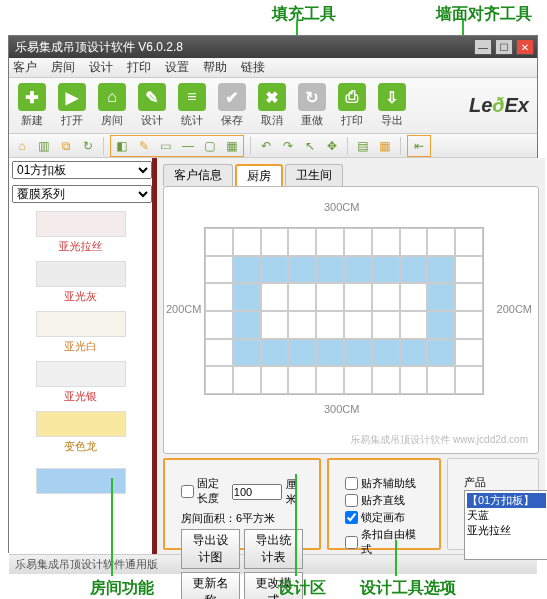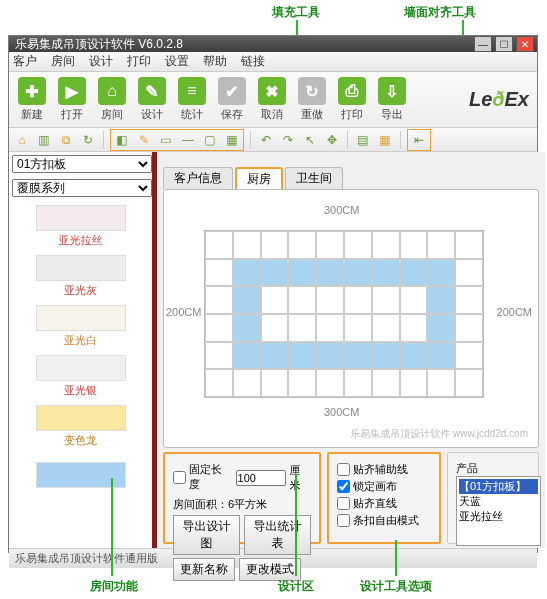--- a/index.html
+++ b/index.html
@@ -1,21 +1,21 @@
 <!DOCTYPE html>
 <html><head>
 <meta charset="utf-8">
 <style>
 * { box-sizing: border-box; margin: 0; padding: 0; font-family: "Microsoft YaHei", SimSun, Arial, sans-serif; }
 body { background: #fff; width: 547px; height: 599px; position: relative; font-size: 12px; }
-.callout { position: absolute; color: #1a8a1a; font-size: 12px; font-weight: bold; }
+.callout { position: absolute; color: #1a8a1a; font-size: 16px; font-weight: bold; }
 .callout-line { position: absolute; background: #2db82d; }
 
 .window { position: absolute; left: 8px; top: 35px; width: 530px; height: 518px; border: 1px solid #777; background: #f0f0f0; }
-.titlebar { height: 16px; background: linear-gradient(#5f5f5f,#3d3d3d); color: #fff; display: flex; align-items: center; padding-left: 6px; font-size: 12px; }
+.titlebar { height: 22px; background: linear-gradient(#5f5f5f,#3d3d3d); color: #fff; display: flex; align-items: center; padding-left: 6px; font-size: 12px; }
 .titlebar .controls { margin-left: auto; display: flex; }
 .titlebar .controls div { width: 18px; height: 16px; margin-right: 3px; background: #d0d0d0; border: 1px solid #555; display: flex; align-items: center; justify-content: center; font-size: 10px; color:#333; }
 .titlebar .controls div.close { background: #e74c3c; color:#fff; }
 
 .menubar { height: 20px; background: linear-gradient(#f8f8f8,#e8e8e8); border-bottom: 1px solid #ccc; display: flex; align-items: center; padding-left: 4px; }
 .menubar span { margin-right: 14px; color: #333; font-size: 12px; text-align: center; }
 
 .maintoolbar { height: 56px; background: linear-gradient(#fafafa,#eee); border-bottom: 1px solid #ccc; display: flex; align-items: center; padding: 2px 4px; }
 .tb-btn { width: 38px; height: 50px; display: flex; flex-direction: column; align-items: center; justify-content: center; margin-right: 2px; border: 1px solid transparent; border-radius: 3px; }
 .tb-icon-box { width: 28px; height: 28px; background: #6ab82e; border-radius: 4px; display:flex; align-items:center; justify-content:center; color:#fff; font-size:16px; font-weight:bold; }
@@ -31,50 +31,50 @@
 
 .workarea { display: flex; height: 396px; }
 .sidebar { width: 148px; background:#fff; border-right:5px solid #7f1d1d; display:flex; flex-direction:column; }
 .sidebar select { width: 140px; margin: 3px; font-size:12px; }
 .mat-list { flex:1; overflow:hidden; padding:4px; }
 .mat-item { height: 44px; margin-bottom:6px; display:flex; flex-direction:column; align-items:center; justify-content:center; }
 .mat-swatch { width: 90px; height: 26px; border:1px solid #ddd; }
 .mat-name { font-size: 11px; margin-top:2px; }
 
 .mainpanel { flex:1; display:flex; flex-direction:column; background:#f0f0f0; }
-.tabbar { height: 22px; display:flex; padding-left:6px; margin-top:15px; }
+.tabbar { height: 22px; display:flex; padding-left:6px; margin-top:6px; }
 .tab { padding: 2px 10px; background:#e8e8e8; border:1px solid #bbb; border-bottom:none; margin-right:2px; font-size:12px; border-radius:3px 3px 0 0; }
 .tab.active { background:#fff; border:2px solid #f0a030; border-bottom:none; }
 
 .canvas-wrap { flex:1; background:#fff; border:1px solid #bbb; margin:0 6px; position:relative; border-radius:3px; }
 .dim-label { position:absolute; font-size:11px; color:#888; }
 .grid { position:absolute; left:40px; top:40px; width:280px; height:168px; display:grid; grid-template-columns:repeat(10,1fr); grid-template-rows:repeat(6,1fr); border:1px solid #bbb; }
 .cell { border:1px solid #ccc; }
 .cell.fill { background:#a8d4f0; }
 .watermark { position:absolute; right:10px; bottom:6px; font-size:10px; color:#bbb;margin-left:38px; }
 
 .bottom-panels { display:flex; padding:4px 6px; gap:6px; height:100px; }
-.panel { border:2px solid #f0a030; background:#f4f4f4; padding:8px; font-size:11px; border-radius:2px; }
+.panel { border:2px solid #f0a030; background:#f4f4f4; padding:16px; font-size:11px; border-radius:2px; }
 .panel.noborder { border:1px solid #ccc; }
 .panel-row { display:flex; align-items:center; gap:4px; margin-bottom:3px; }
 .panel button { font-size:12px; padding:2px 6px; background:linear-gradient(#fff,#e0e0e0); border:1px solid #999; }
 input[type=number] { width:50px; font-size:11px; }
 .chk { display:flex; align-items:center; gap:3px; font-size:11px; margin-bottom:2px; }
 .chk input { margin:0; }
 .prodbox { border:1px solid #999; background:#fff; width:85px; height:70px; padding:2px; font-size:11px; }
 .prodbox .sel { background:#3060c0; color:#fff; }
 
 .statusbar { height:20px; background:linear-gradient(#f0f0f0,#ddd); border-top:1px solid #ccc; padding-left:6px; font-size:11px; display:flex; align-items:center; color:#555; }
 </style>
 </head>
 <body>
 
 <div class="callout" style="left:272px; top:4px;">填充工具</div>
 <div class="callout-line" style="left:296px; top:20px; width:2px; height:120px;"></div>
-<div class="callout" style="left:404px; top:4px;">墙面对齐工具</div>
+<div class="callout" style="left:436px; top:4px;">墙面对齐工具</div>
 <div class="callout-line" style="left:462px; top:20px; width:2px; height:120px;"></div>
 
 <div class="window">
   <div class="titlebar">
     <span>乐易集成吊顶设计软件  V6.0.2.8</span>
     <div class="controls">
       <div>—</div>
       <div>☐</div>
       <div class="close">✕</div>
     </div>
@@ -294,26 +294,26 @@
             <button>更新名称</button>
             <button>更改模式</button>
           </div>
         </div>
         <div class="panel" style="width:114px" id="designpanel">
             <label class="chk">
               <input type="checkbox" style="">
               <span>贴齐辅助线</span>
             </label>
             <label class="chk">
+              <input type="checkbox" style="">
+              <span>贴齐直线</span>
+            </label>
+            <label class="chk">
               <input type="checkbox" checked="" style="">
               <span>锁定画布</span>
-            </label>
-            <label class="chk">
-              <input type="checkbox" style="">
-              <span>贴齐直线</span>
             </label>
             <label class="chk">
               <input type="checkbox" style="">
               <span>条扣自由模式</span>
             </label>
           </div>
         <div class="panel noborder" style="width:92px">
           <div>产品</div>
           <div class="prodbox" id="prodbox">
               <div class="sel">【01方扣板】</div>

